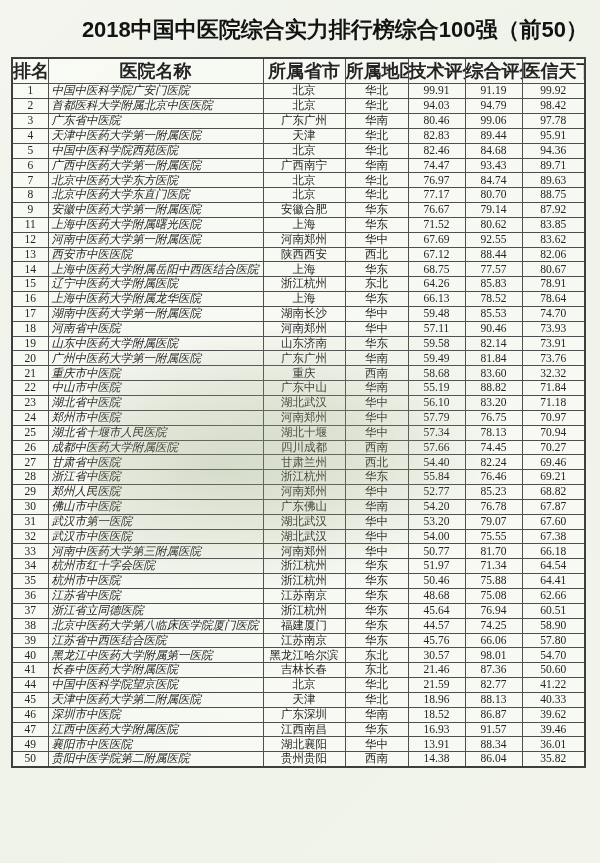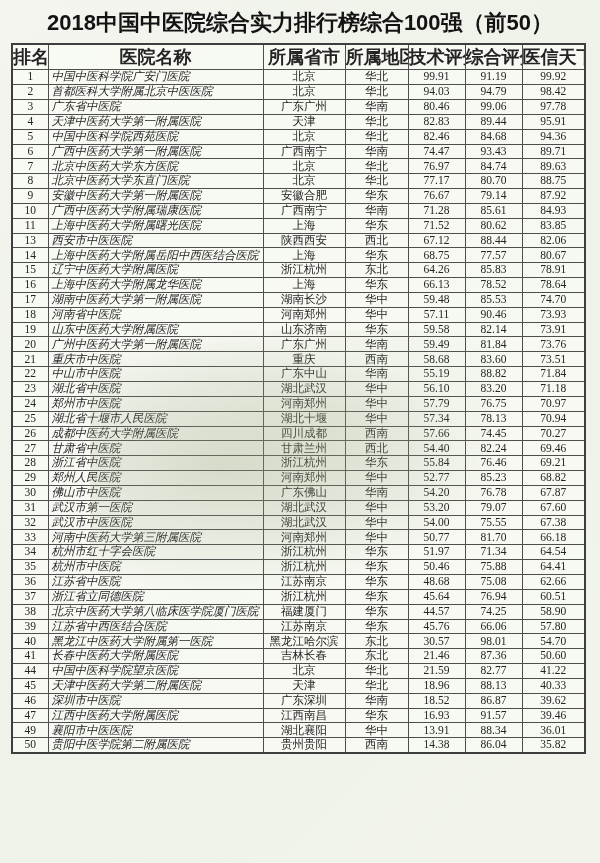--- a/index.html
+++ b/index.html
@@ -6,23 +6,23 @@
   html, body { margin: 0; padding: 0; }
   body {
     width: 600px;
     height: 863px;
     background: linear-gradient(135deg, #f3f5ee 0%, #eef2e8 55%, #f2f4ec 100%);
     font-family: "Liberation Serif", serif;
     position: relative;
     overflow: hidden;
   }
   .title {
-    margin: 1px;
+    margin: 8px;
     padding: 9px 4px 7px;
-    text-align: center;
+    text-align: right;
     font-family: "Liberation Sans", sans-serif;
     font-weight: 900;
     font-size: 22px;
     line-height: 1.15;
     letter-spacing: 0px;
     color: #131313;
     white-space: nowrap;
   }
   .watermark {
     position: absolute;
@@ -174,36 +174,36 @@
         <tr>
           <td>9</td>
           <td class="name">安徽中医药大学第一附属医院</td>
           <td>安徽合肥</td>
           <td>华东</td>
           <td>76.67</td>
           <td>79.14</td>
           <td>87.92</td>
         </tr>
         <tr>
-          <td>10</td>
-          <td class="name">广西中医药大学附属瑞康医院</td>
-          <td>广西南宁</td>
-          <td>华南</td>
-          <td>71.28</td>
-          <td>85.61</td>
-          <td>84.93</td>
-        </tr>
-        <tr>
           <td>11</td>
           <td class="name">上海中医药大学附属曙光医院</td>
           <td>上海</td>
           <td>华东</td>
           <td>71.52</td>
           <td>80.62</td>
           <td>83.85</td>
+        </tr>
+        <tr>
+          <td>12</td>
+          <td class="name">河南中医药大学第一附属医院</td>
+          <td>河南郑州</td>
+          <td>华中</td>
+          <td>67.69</td>
+          <td>92.55</td>
+          <td>83.62</td>
         </tr>
         <tr>
           <td>13</td>
           <td class="name">西安市中医医院</td>
           <td>陕西西安</td>
           <td>西北</td>
           <td>67.12</td>
           <td>88.44</td>
           <td>82.06</td>
         </tr>
@@ -270,21 +270,21 @@
           <td>81.84</td>
           <td>73.76</td>
         </tr>
         <tr>
           <td>21</td>
           <td class="name">重庆市中医院</td>
           <td>重庆</td>
           <td>西南</td>
           <td>58.68</td>
           <td>83.60</td>
-          <td>73.51</td>
+          <td>32.32</td>
         </tr>
         <tr>
           <td>22</td>
           <td class="name">中山市中医院</td>
           <td>广东中山</td>
           <td>华南</td>
           <td>55.19</td>
           <td>88.82</td>
           <td>71.84</td>
         </tr>

